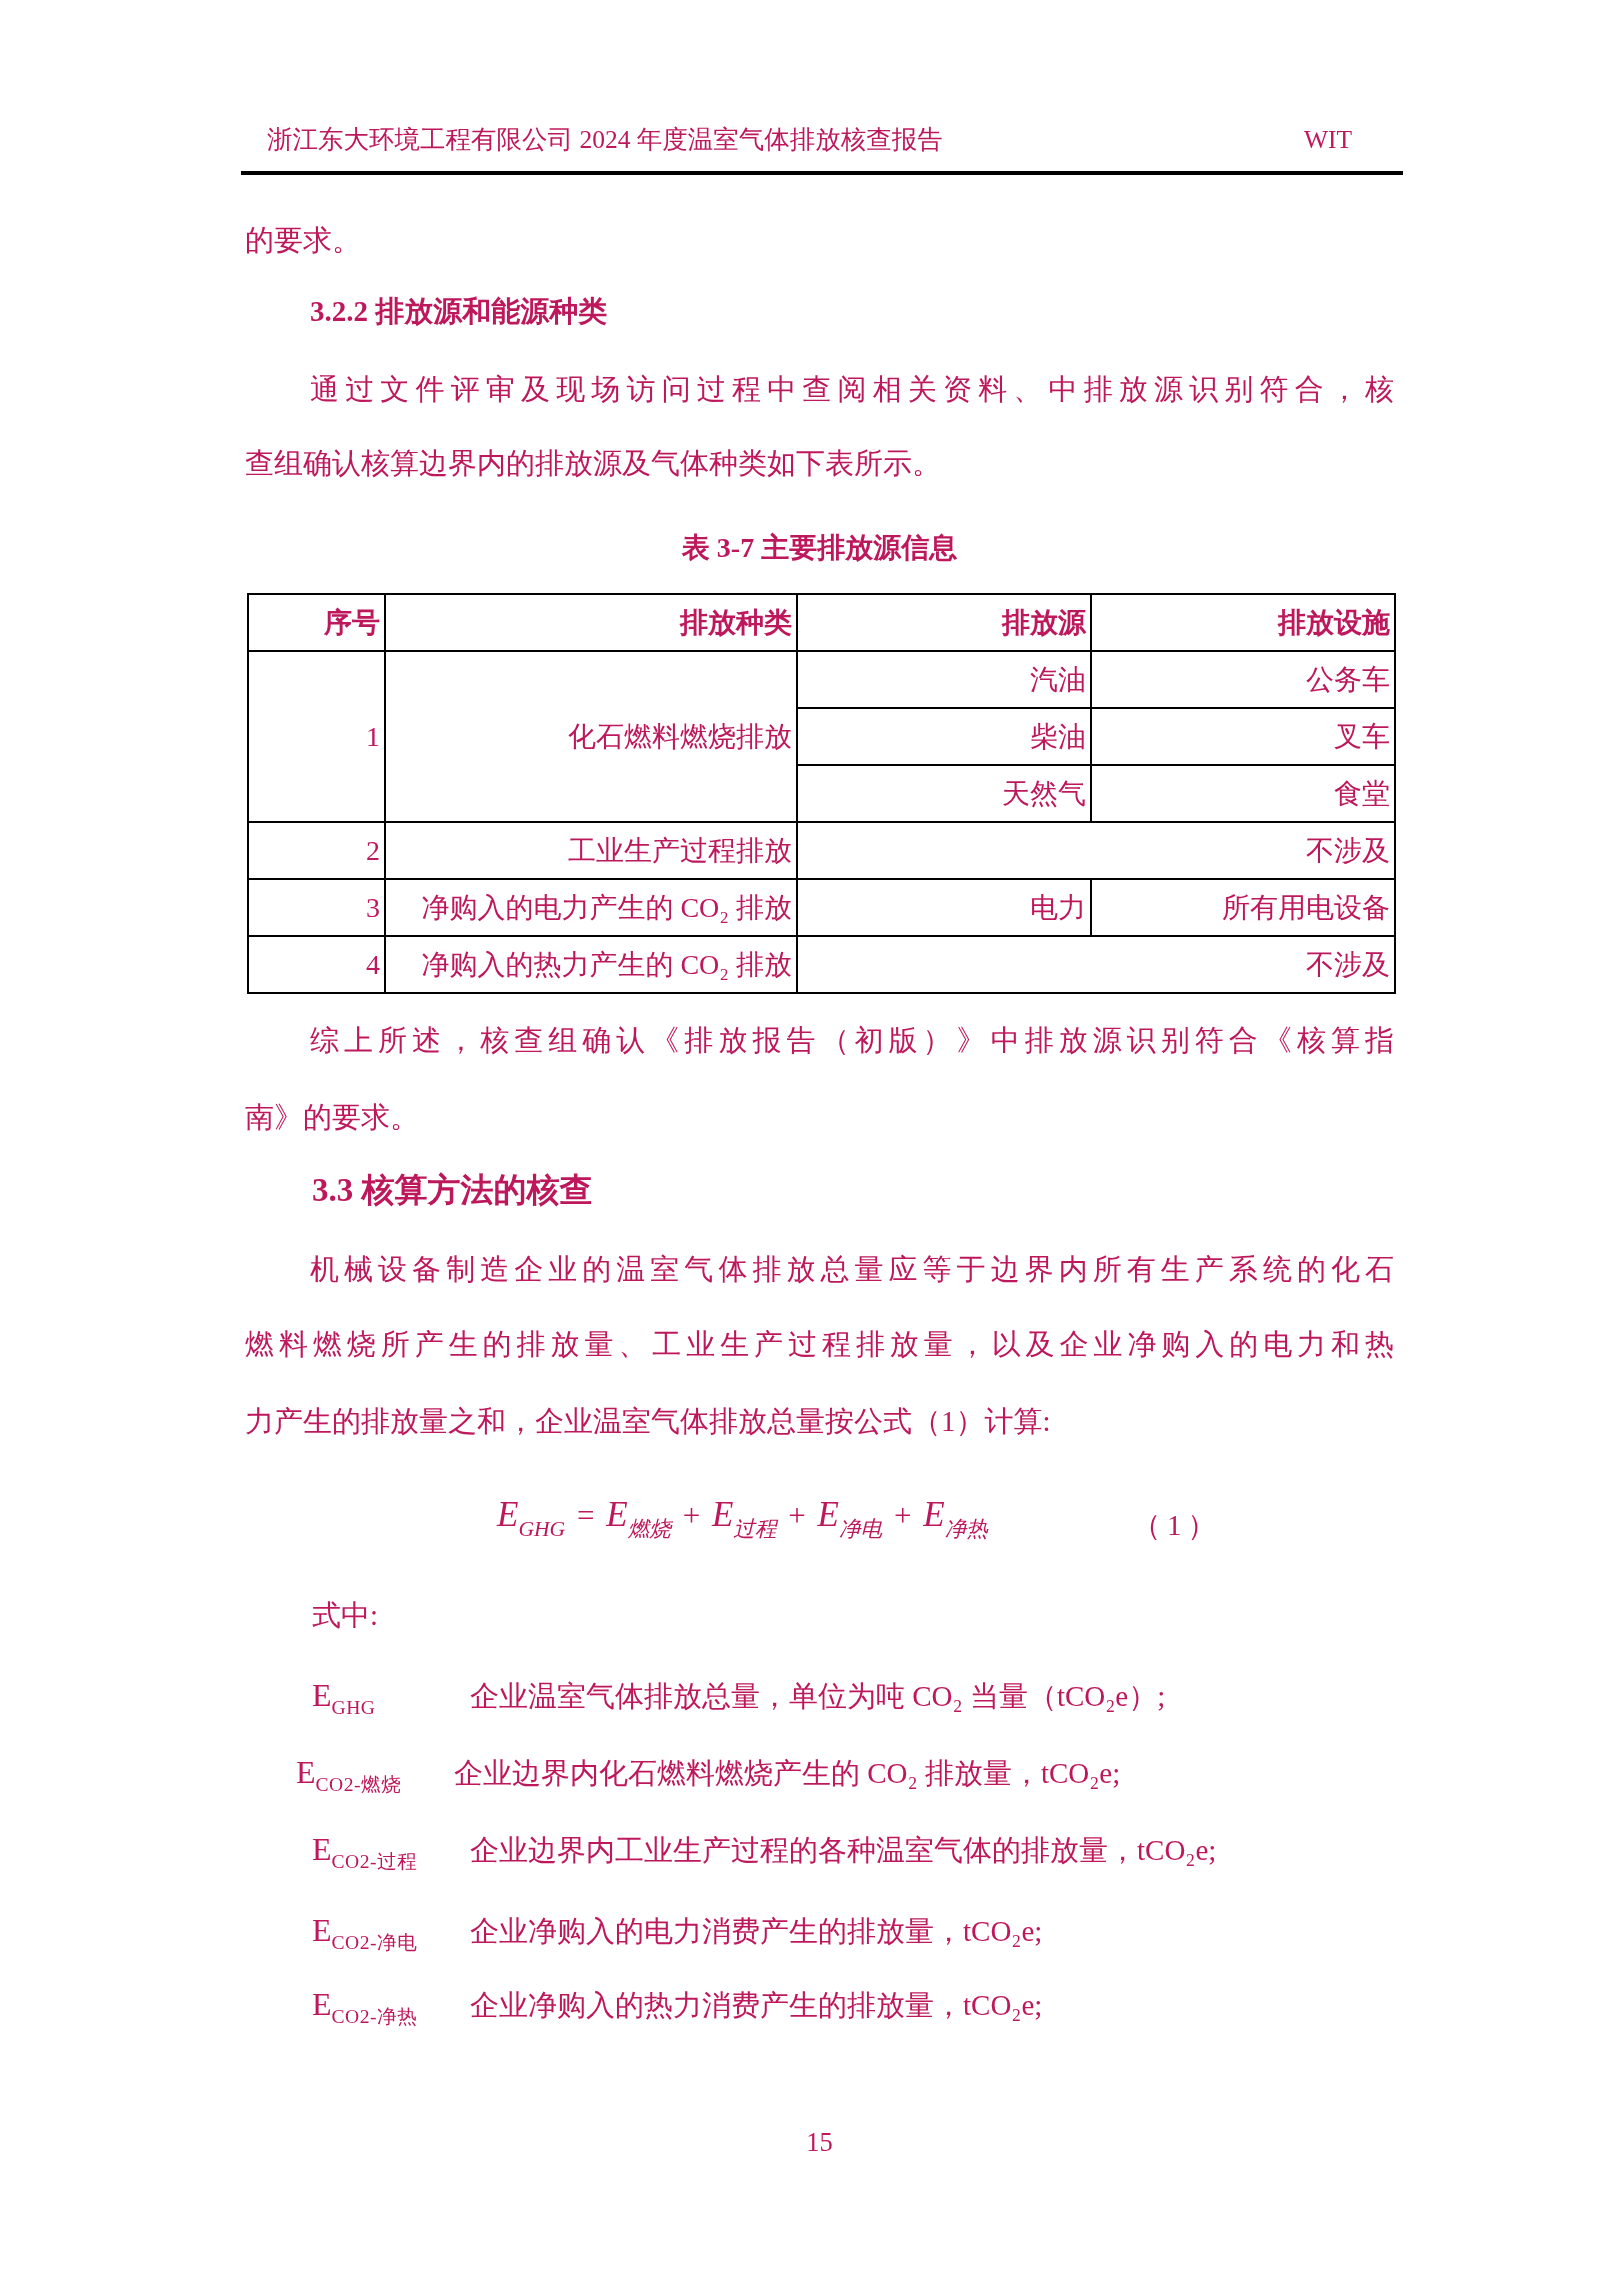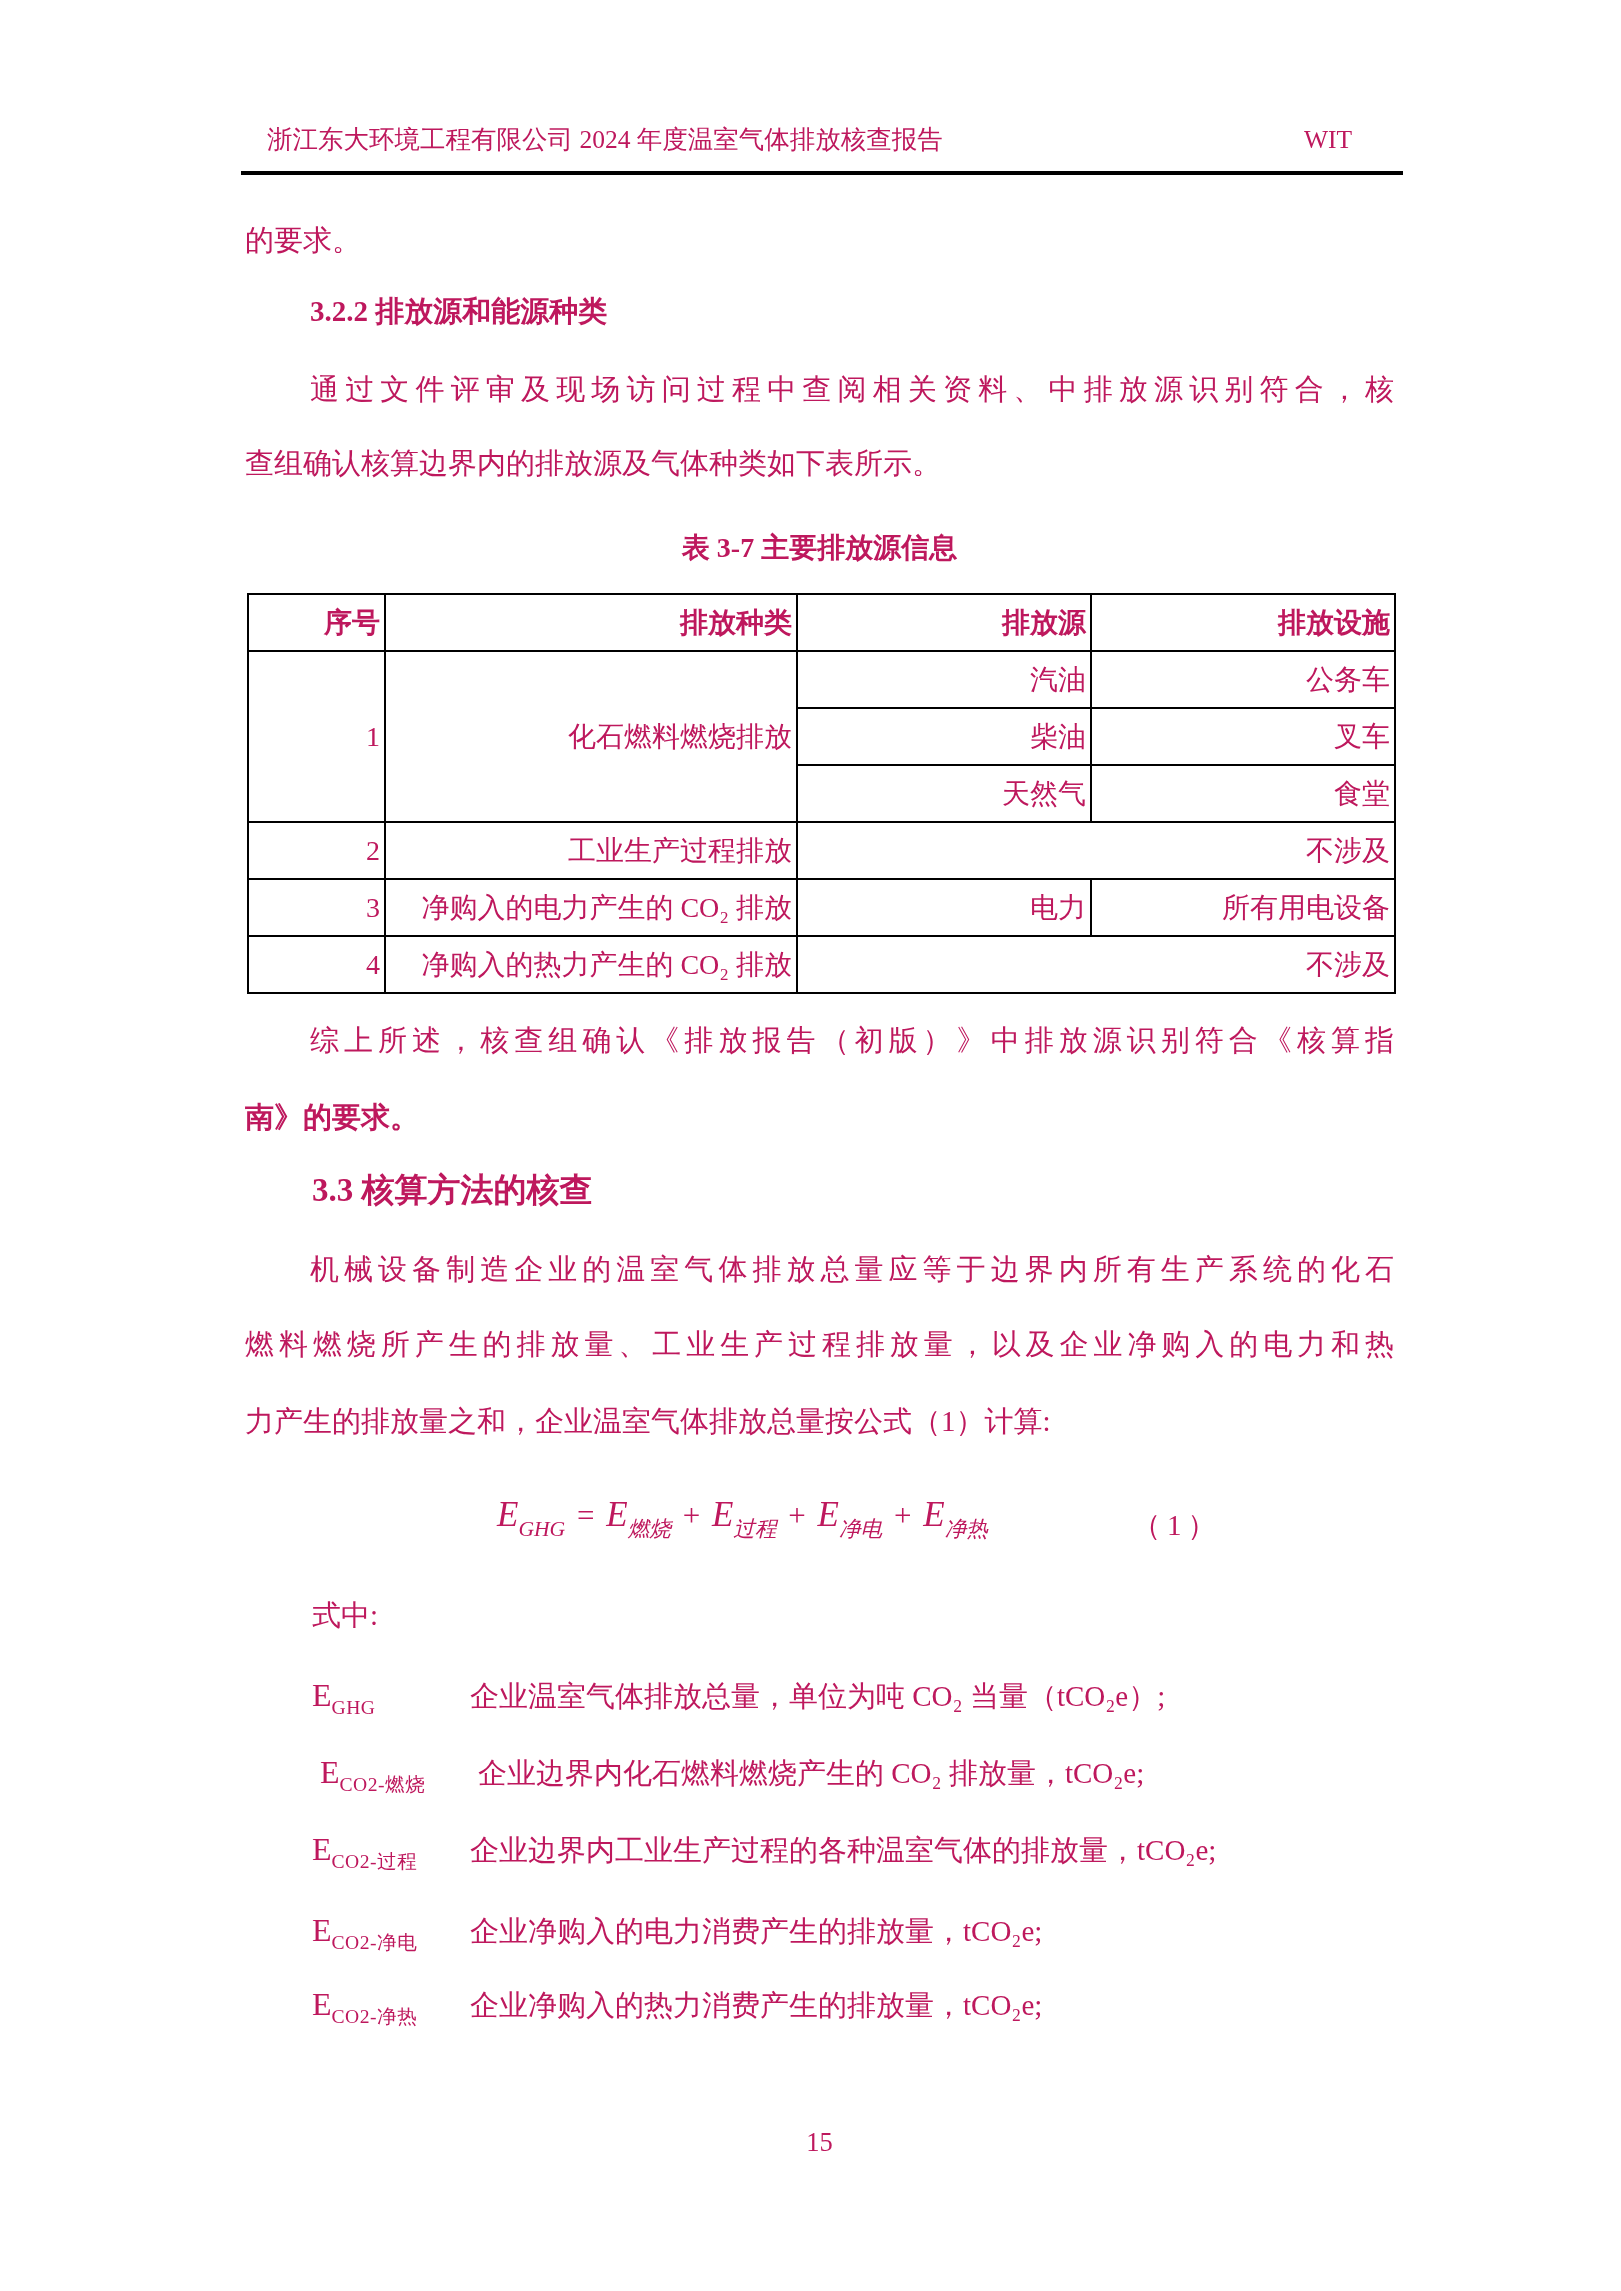--- a/index.html
+++ b/index.html
@@ -115,40 +115,40 @@
         <tr class="major">
           <td>4</td>
           <td>净购入的热力产生的 CO₂ 排放</td>
           <td colspan="2">不涉及</td>
         </tr>
       </tbody>
     </table>
   </div>
 
   <div class="abs ln jl" style="left:310px; top:1021px; width:1084px;">综上所述，核查组确认《排放报告（初版）》中排放源识别符合《核算指</div>
-  <div class="abs ln" style="left:245px; top:1098px;font-weight:bold;">南》的要求。</div>
+  <div class="abs ln" style="left:245px; top:1098px;">南》的要求。</div>
 
   <div class="abs ln bold" style="left:312px; top:1169px; font-size:33px; line-height:43px;">3.3 核算方法的核查</div>
 
   <div class="abs ln jl" style="left:310px; top:1250px; width:1084px;">机械设备制造企业的温室气体排放总量应等于边界内所有生产系统的化石</div>
   <div class="abs ln jl" style="left:245px; top:1325px; width:1149px;">燃料燃烧所产生的排放量、工业生产过程排放量，以及企业净购入的电力和热</div>
   <div class="abs ln" style="left:245px; top:1402px;">力产生的排放量之和，企业温室气体排放总量按公式（1）计算:</div>
 
   <div class="abs formula" style="left:497px; top:1495px;">
     <span class="fb">E</span><span class="fs">GHG</span><span class="fo">=</span><span class="fb">E</span><span class="fs">燃烧</span><span class="fo">+</span><span class="fb">E</span><span class="fs">过程</span><span class="fo">+</span><span class="fb">E</span><span class="fs">净电</span><span class="fo">+</span><span class="fb">E</span><span class="fs">净热</span>
   </div>
   <div class="abs fnum" style="left:1132px; top:1506px;">（1）</div>
 
   <div class="abs ln" style="left:312px; top:1596px;">式中:</div>
 
   <div class="abs def" style="left:312px; top:1676px;">
     <span class="sym"><span class="sym-base">E</span><span class="sym-sub">GHG</span></span>
     <span>企业温室气体排放总量，单位为吨 CO₂ 当量（tCO₂e）;</span>
   </div>
-  <div class="abs def" style="left:320px; top:1753px;">
+  <div class="abs def" style="left:296px; top:1753px;">
     <span class="sym"><span class="sym-base">E</span><span class="sym-sub">CO2-燃烧</span></span>
     <span>企业边界内化石燃料燃烧产生的 CO₂ 排放量，tCO₂e;</span>
   </div>
   <div class="abs def" style="left:312px; top:1830px;">
     <span class="sym"><span class="sym-base">E</span><span class="sym-sub">CO2-过程</span></span>
     <span>企业边界内工业生产过程的各种温室气体的排放量，tCO₂e;</span>
   </div>
   <div class="abs def" style="left:312px; top:1911px;">
     <span class="sym"><span class="sym-base">E</span><span class="sym-sub">CO2-净电</span></span>
     <span>企业净购入的电力消费产生的排放量，tCO₂e;</span>

